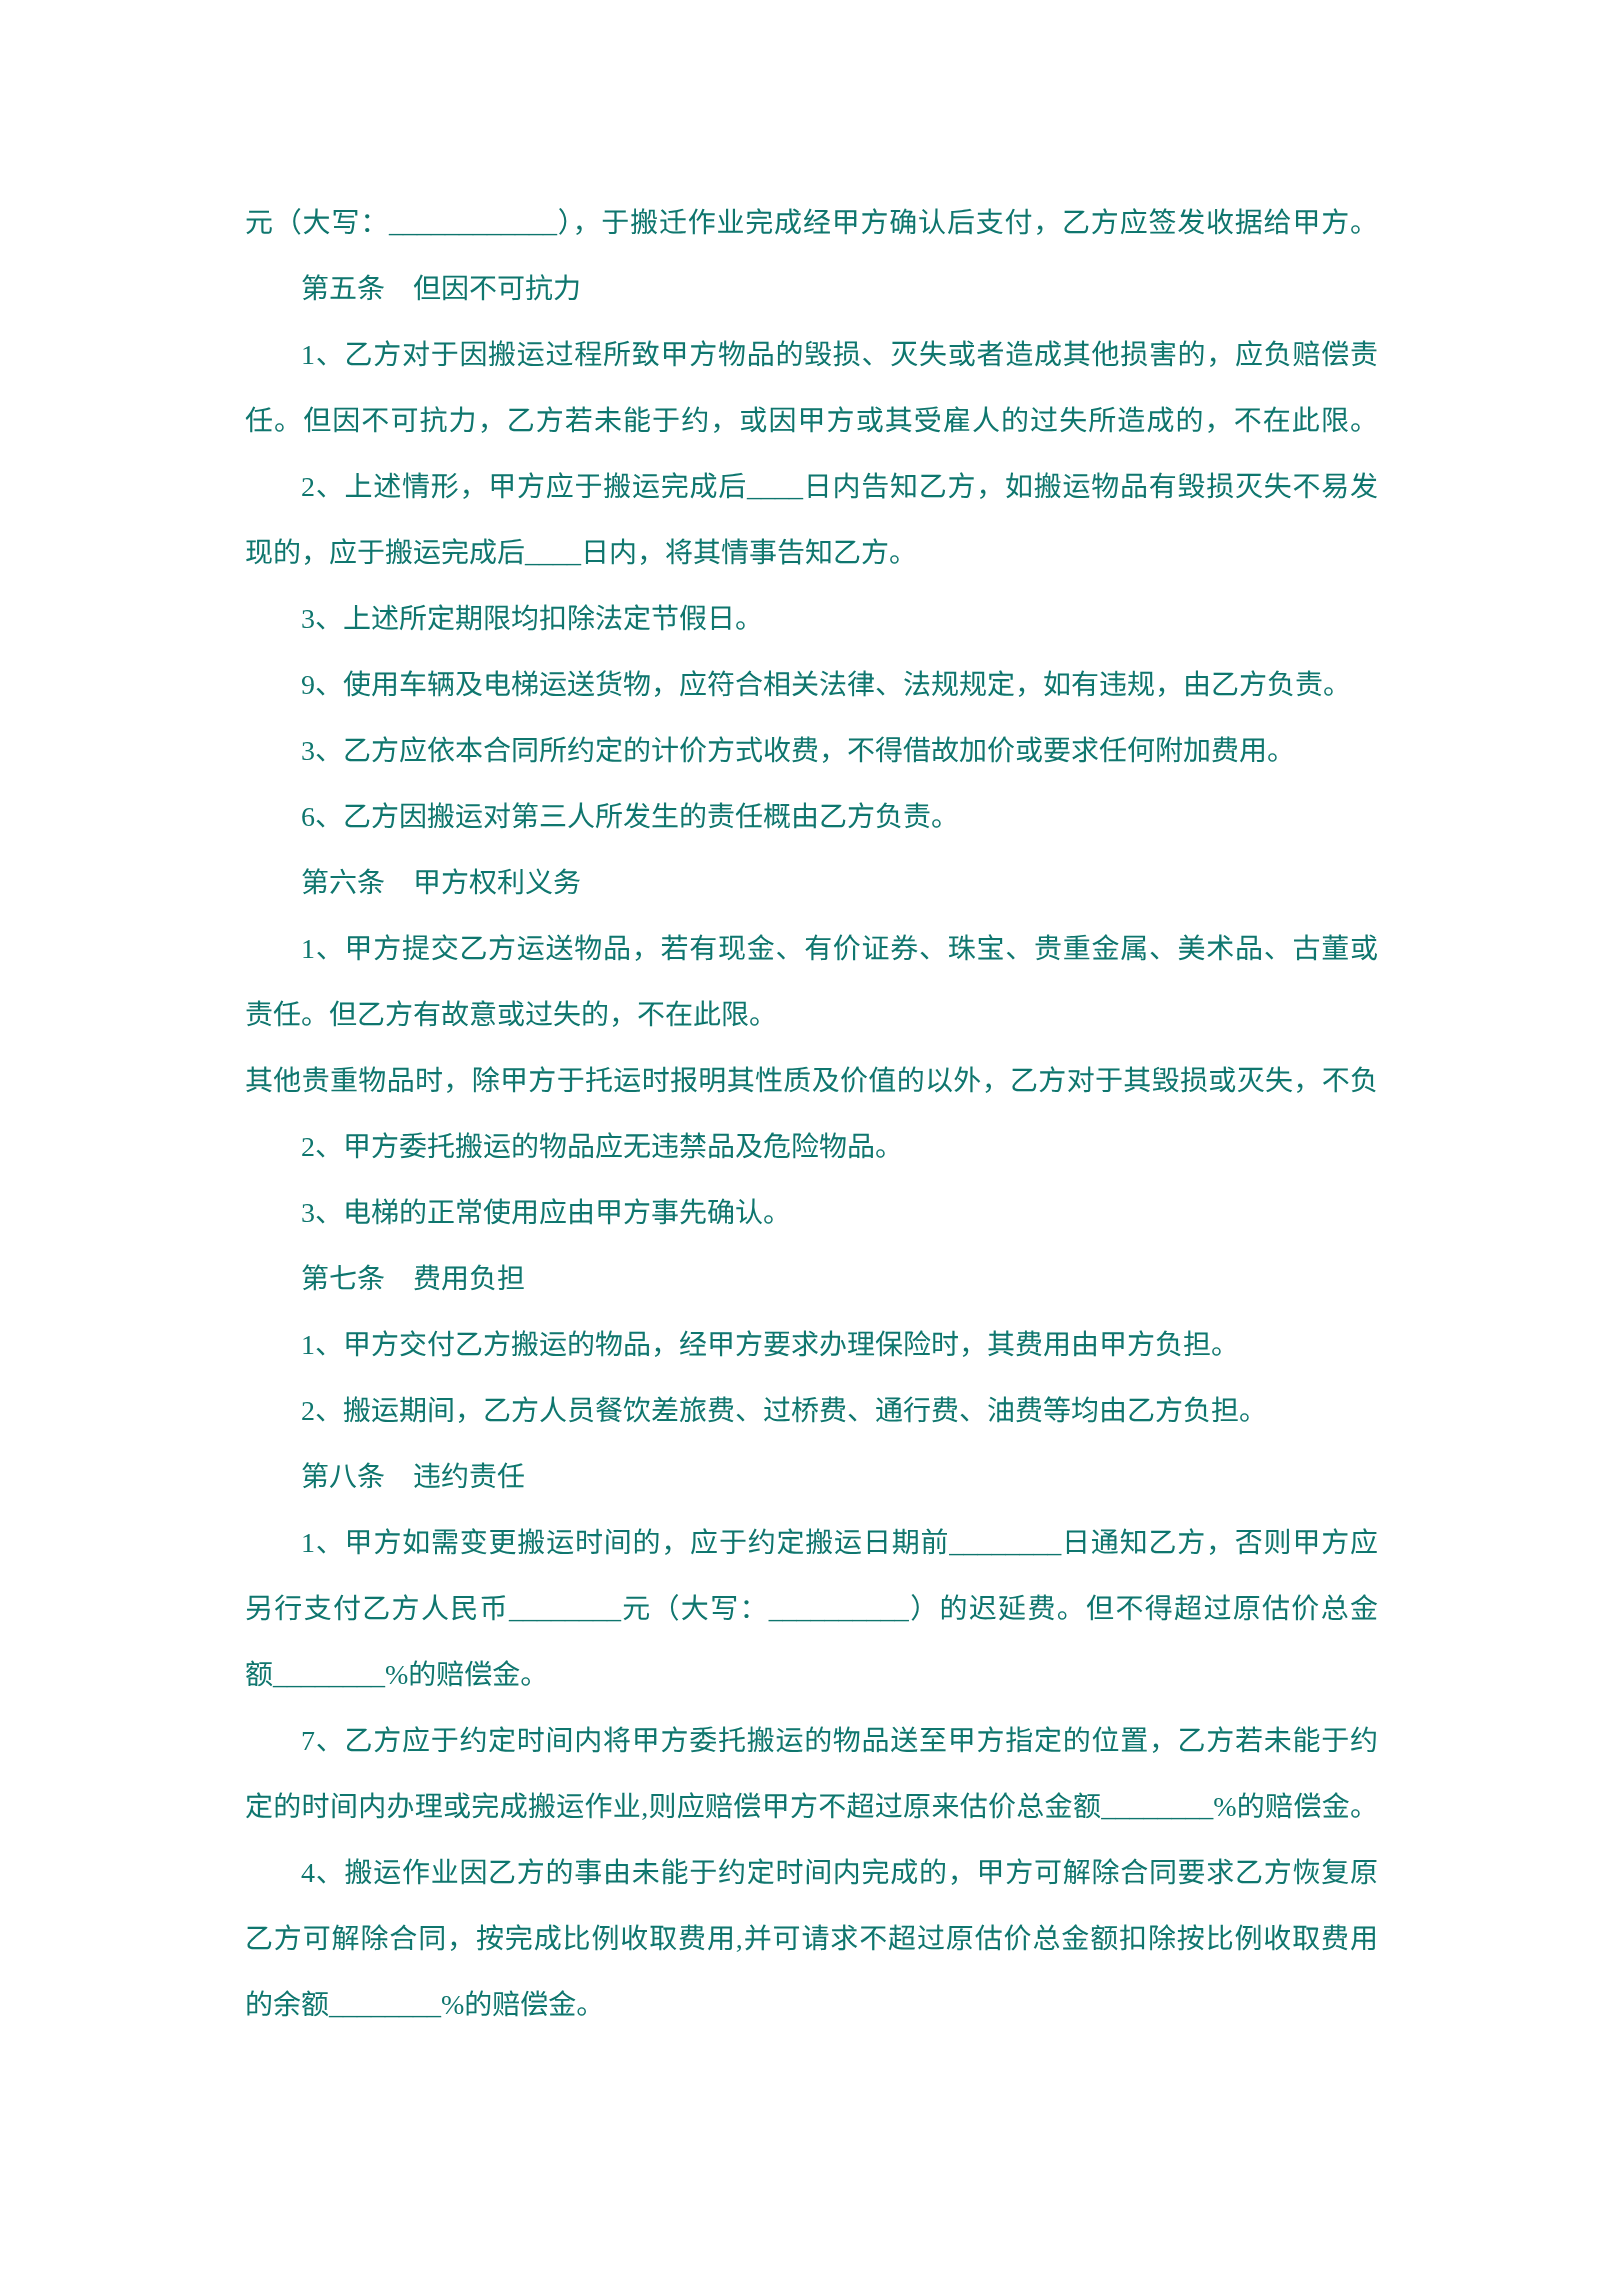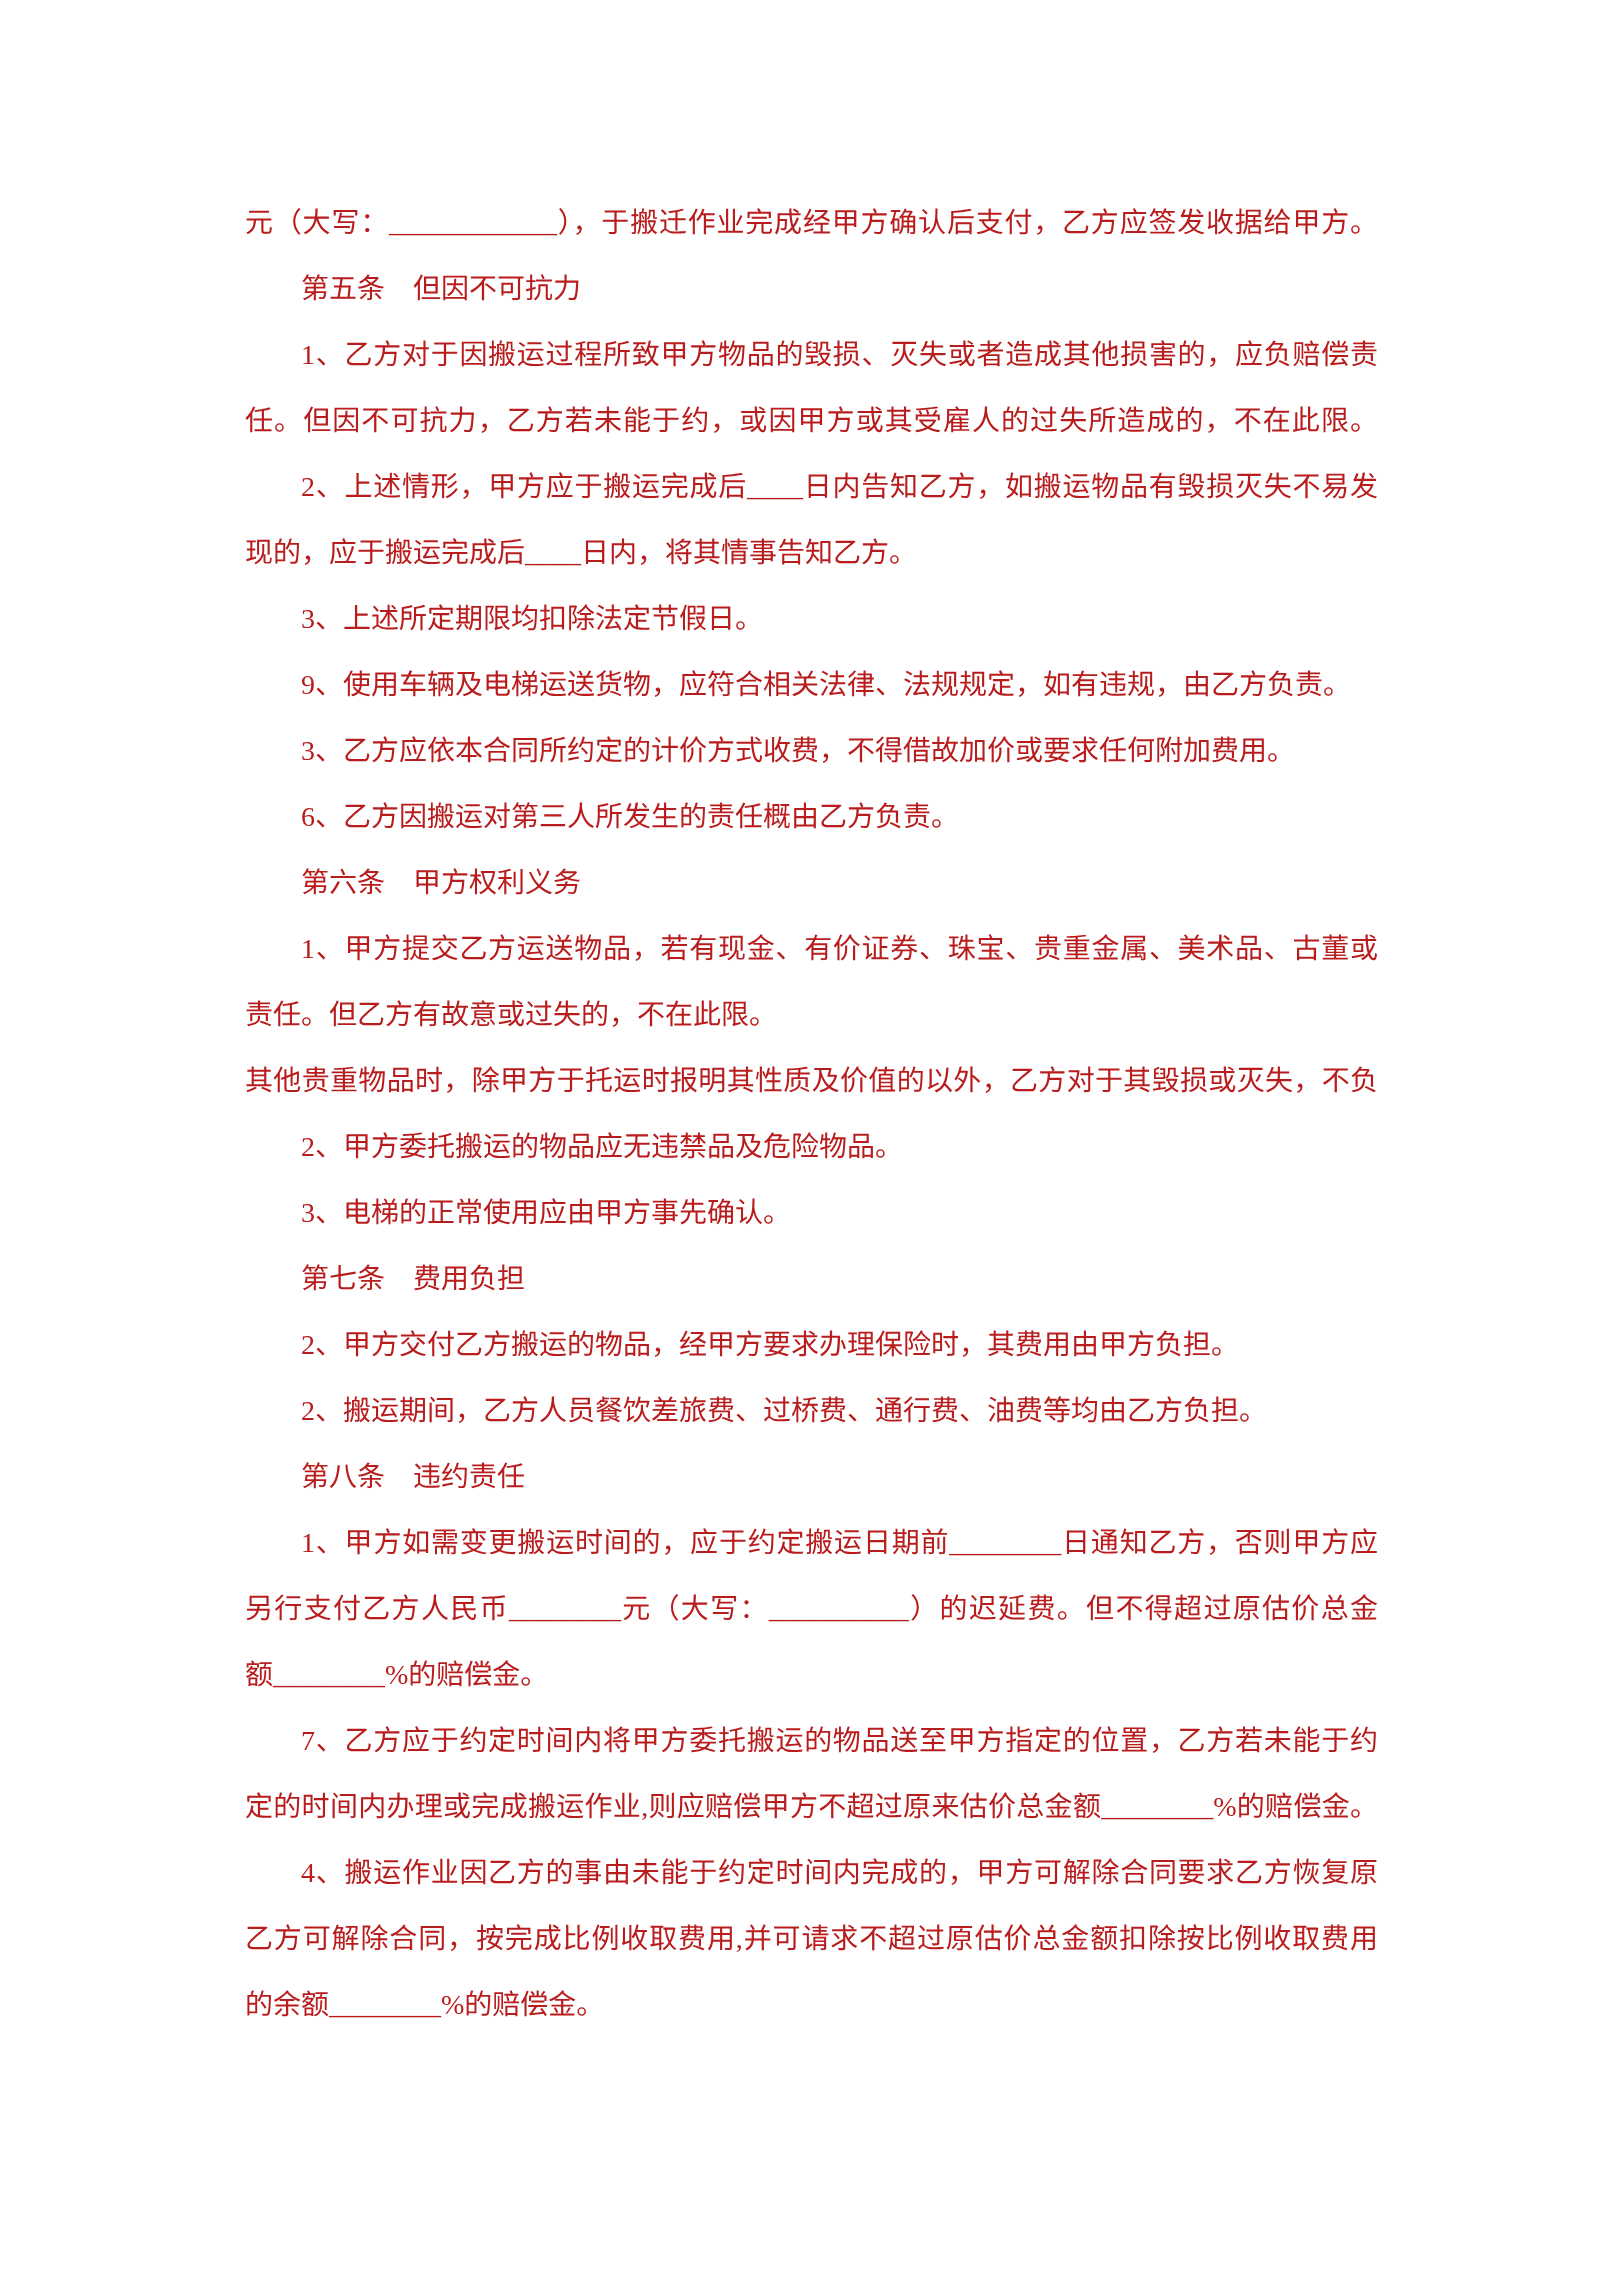--- a/index.html
+++ b/index.html
@@ -7,21 +7,21 @@
     padding: 0;
     background: #ffffff;
   }
   .page {
     position: relative;
     width: 1623px;
     height: 2294px;
     box-sizing: border-box;
     padding: 190px 245px 0 245px;
     background: #ffffff;
-    color: #b91c1c;
+    color: #0f766e;
     font-family: "Liberation Serif", "DejaVu Serif", serif;
     font-size: 28px;
     overflow: hidden;
   }
   .line {
     line-height: 66px;
     height: 66px;
     white-space: nowrap;
     letter-spacing: 0;
   }
@@ -53,21 +53,21 @@
   <div class="line indent">9、使用车辆及电梯运送货物，应符合相关法律、法规规定，如有违规，由乙方负责。</div>
   <div class="line indent">3、乙方应依本合同所约定的计价方式收费，不得借故加价或要求任何附加费用。</div>
   <div class="line indent">6、乙方因搬运对第三人所发生的责任概由乙方负责。</div>
   <div class="line indent heading">第六条　甲方权利义务</div>
   <div class="line indent justify">1、甲方提交乙方运送物品，若有现金、有价证券、珠宝、贵重金属、美术品、古董或</div>
   <div class="line">责任。但乙方有故意或过失的，不在此限。</div>
   <div class="line justify">其他贵重物品时，除甲方于托运时报明其性质及价值的以外，乙方对于其毁损或灭失，不负</div>
   <div class="line indent">2、甲方委托搬运的物品应无违禁品及危险物品。</div>
   <div class="line indent">3、电梯的正常使用应由甲方事先确认。</div>
   <div class="line indent heading">第七条　费用负担</div>
-  <div class="line indent">2、甲方交付乙方搬运的物品，经甲方要求办理保险时，其费用由甲方负担。</div>
+  <div class="line indent">1、甲方交付乙方搬运的物品，经甲方要求办理保险时，其费用由甲方负担。</div>
   <div class="line indent">2、搬运期间，乙方人员餐饮差旅费、过桥费、通行费、油费等均由乙方负担。</div>
   <div class="line indent heading">第八条　违约责任</div>
   <div class="line indent justify">1、甲方如需变更搬运时间的，应于约定搬运日期前________日通知乙方，否则甲方应</div>
   <div class="line justify">另行支付乙方人民币________元（大写：__________）的迟延费。但不得超过原估价总金</div>
   <div class="line">额________%的赔偿金。</div>
   <div class="line indent justify">7、乙方应于约定时间内将甲方委托搬运的物品送至甲方指定的位置，乙方若未能于约</div>
   <div class="line justify">定的时间内办理或完成搬运作业,则应赔偿甲方不超过原来估价总金额________%的赔偿金。</div>
   <div class="line indent justify">4、搬运作业因乙方的事由未能于约定时间内完成的，甲方可解除合同要求乙方恢复原</div>
   <div class="line justify">乙方可解除合同，按完成比例收取费用,并可请求不超过原估价总金额扣除按比例收取费用</div>
   <div class="line">的余额________%的赔偿金。</div>

